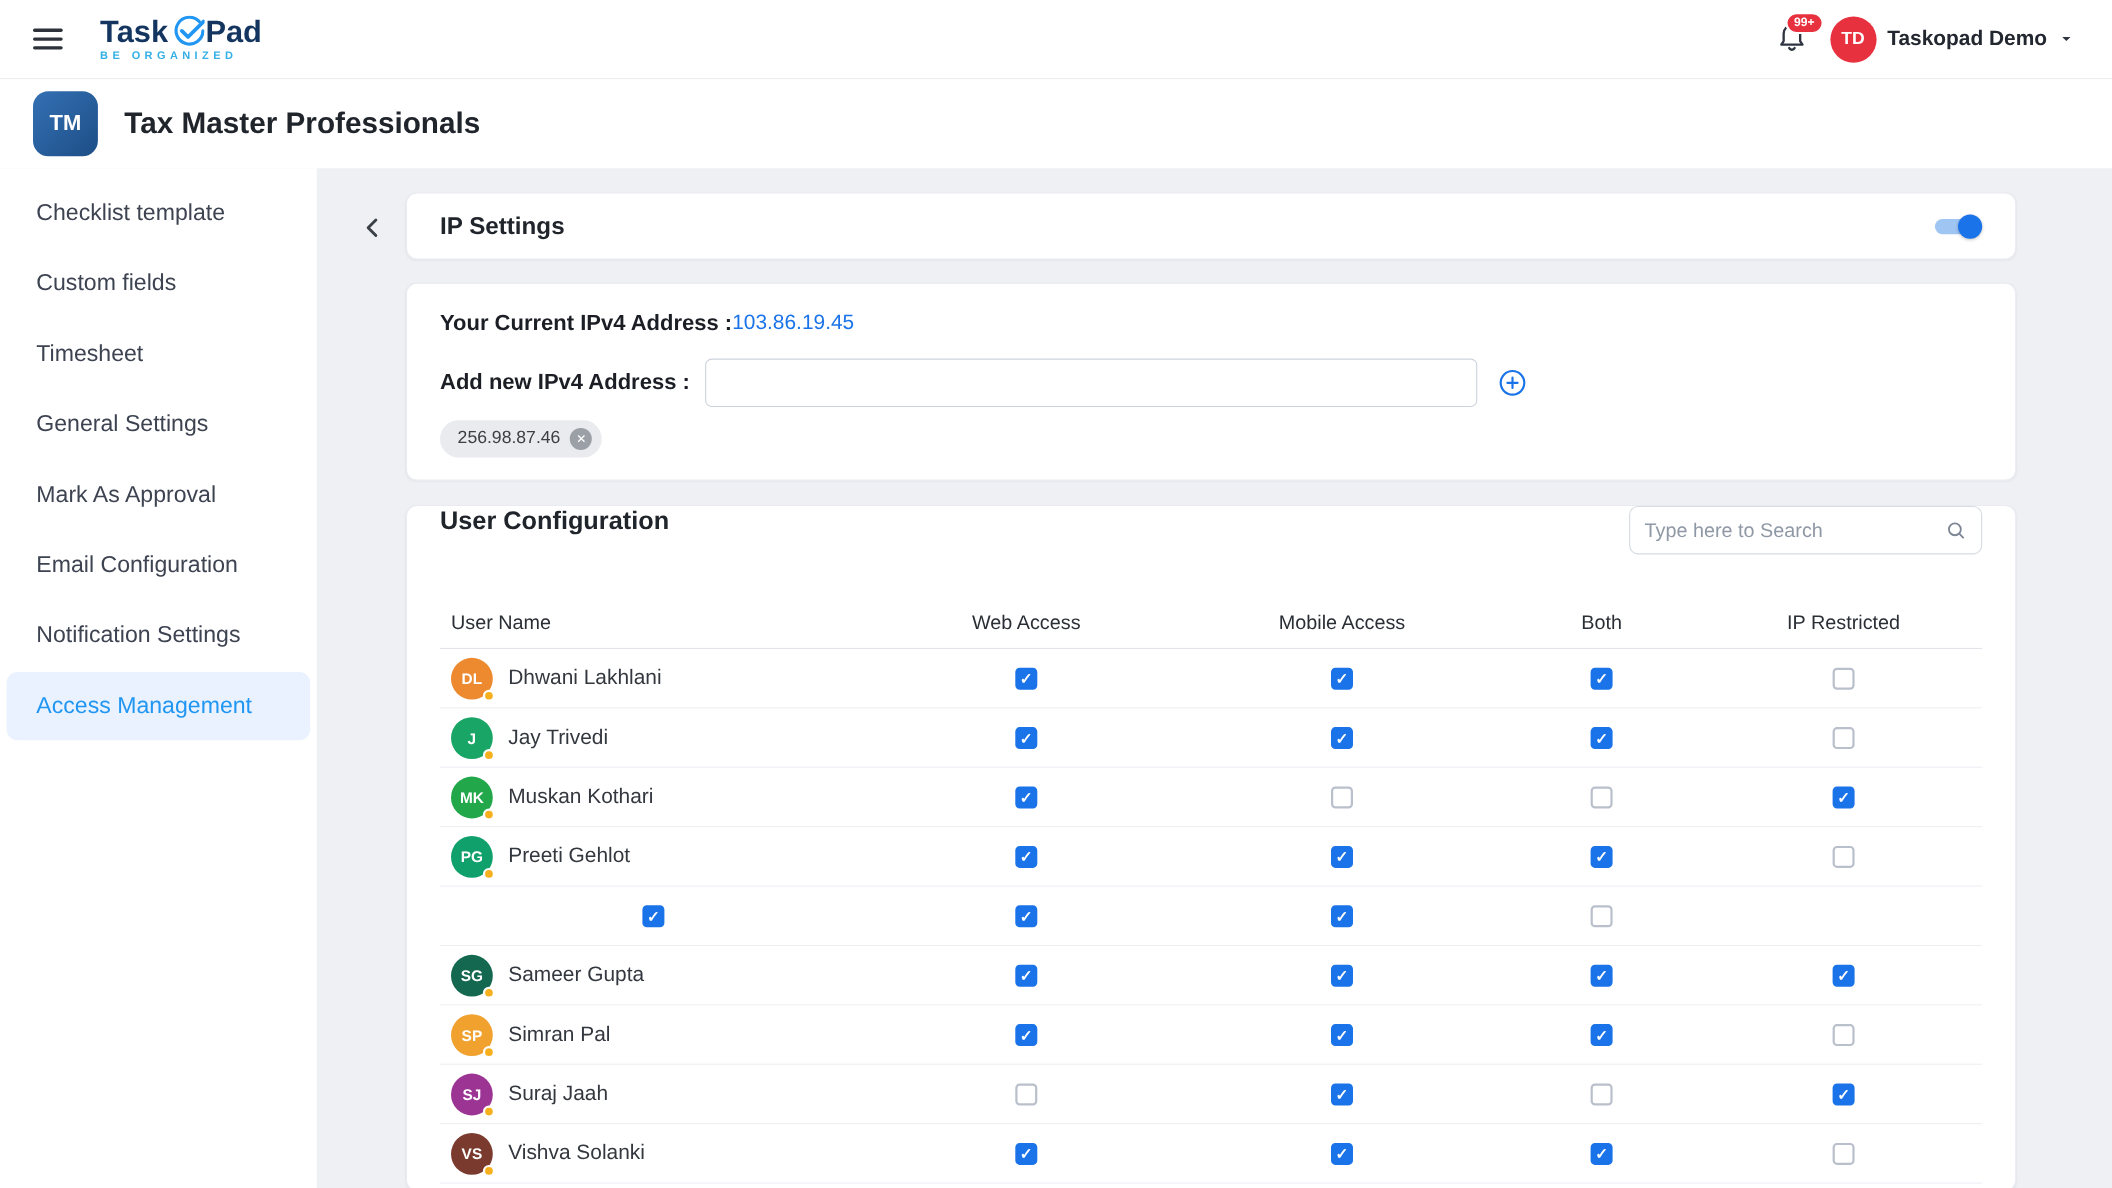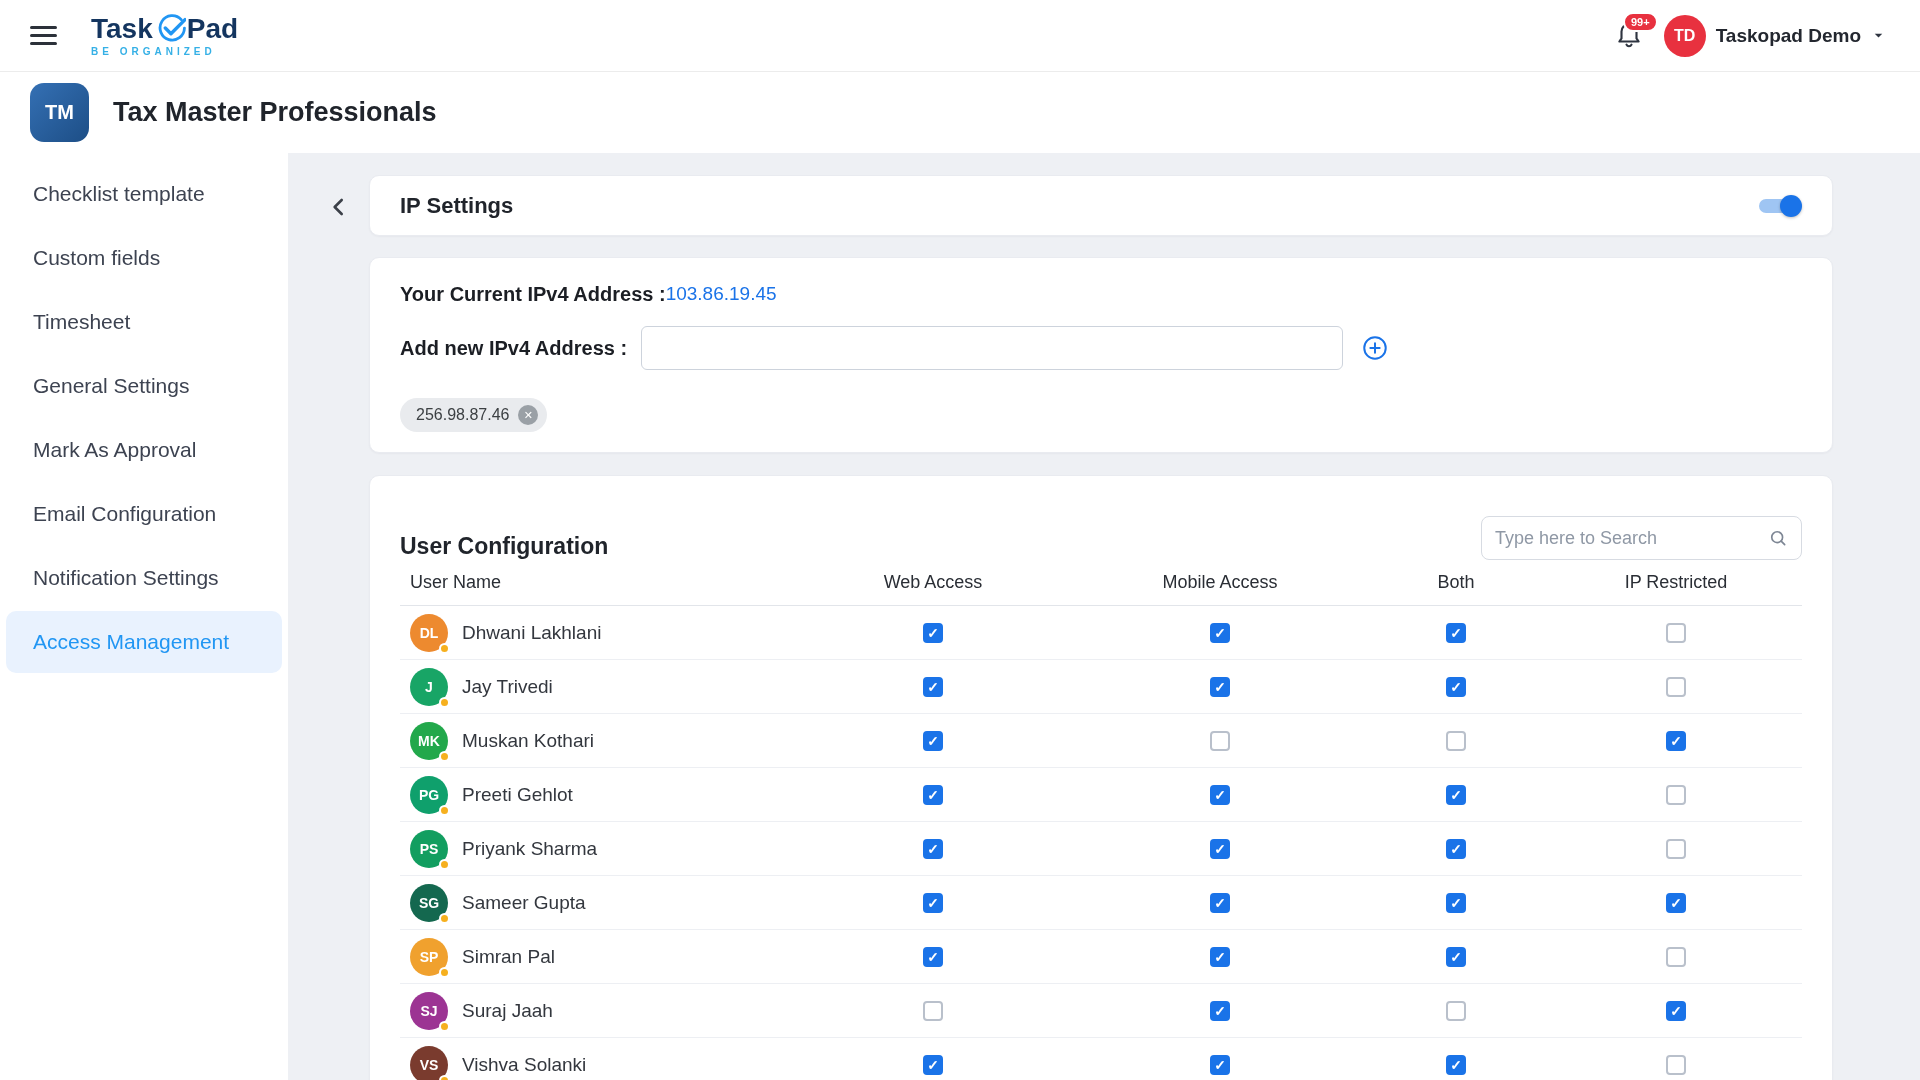--- a/index.html
+++ b/index.html
@@ -55,29 +55,29 @@
 
   
   .card-ipv4{padding:22px 30px 20px;margin-bottom:22px;}
   .row1{display:flex;align-items:center;gap:0;margin-bottom:18px;height:28px;}
   .lbl{font-size:20px;font-weight:700;color:#1b1e24;}
   .ip-link{font-size:19px;color:#1a73e8;text-decoration:none;cursor:pointer;}
   .row2{display:flex;align-items:center;gap:14px;}
   .ip-input{width:702px;height:44px;border:1px solid #cdd3dc;border-radius:6px;padding:0 14px;
     font-size:17px;font-family:"Liberation Sans",sans-serif;outline:none;}
   .add-btn{background:none;border:none;cursor:pointer;display:flex;align-items:center;padding:0;margin-left:4px;}
-  .chips{margin-top:28px;}
+  .chips{margin-top:12px;}
   .chip{display:inline-flex;align-items:center;gap:9px;background:#e9ebee;border-radius:17px;
     padding:7px 9px 7px 16px;font-size:16px;color:#3c4043;}
   .chip-x{width:20px;height:20px;border-radius:50%;background:#9aa0a6;color:#fff;font-size:11px;
     display:flex;align-items:center;justify-content:center;cursor:pointer;}
 
   
   .card-users{padding:0 30px 6px;}
-  .uc-head{display:flex;align-items:flex-end;height:84px;}
+  .uc-head{display:flex;align-items:flex-start;height:84px;}
   .uc-head h2{font-size:23px;font-weight:700;}
   .search{margin-left:auto;width:321px;height:44px;border:1px solid #d7dbe2;border-radius:8px;
     display:flex;align-items:center;padding:0 13px;background:#fff;}
   .search input{border:none;outline:none;flex:1;font-size:18px;color:#4d7c0f;
     font-family:"Liberation Sans",sans-serif;min-width:0;}
   .search input::placeholder{color:#8f98a5;}
   .thead,.tr{display:grid;grid-template-columns:388px 290px 284px 188px 1fr;align-items:center;}
   .thead{height:46px;border-bottom:1px solid #e2e5ea;}
   .th{font-size:18px;font-weight:400;color:#2a2e35;text-align:center;}
   .th.left{text-align:left;padding-left:10px;}
@@ -272,24 +272,20 @@
               <span class="cb checked"></span>
             </div>
             <div class="td">
               <span class="cb checked"></span>
             </div>
             <div class="td">
               <span class="cb"></span>
             </div>
           </div>
           <div class="tr">
-            <div class="td left">
-              <span class="avatar" style="background: rgb(18, 158, 96);">PS<span class="dot"></span></span>
-              <span class="uname">Priyank Sharma</span>
-            </div>
             <div class="td">
               <span class="cb checked"></span>
             </div>
             <div class="td">
               <span class="cb checked"></span>
             </div>
             <div class="td">
               <span class="cb checked"></span>
             </div>
             <div class="td">

